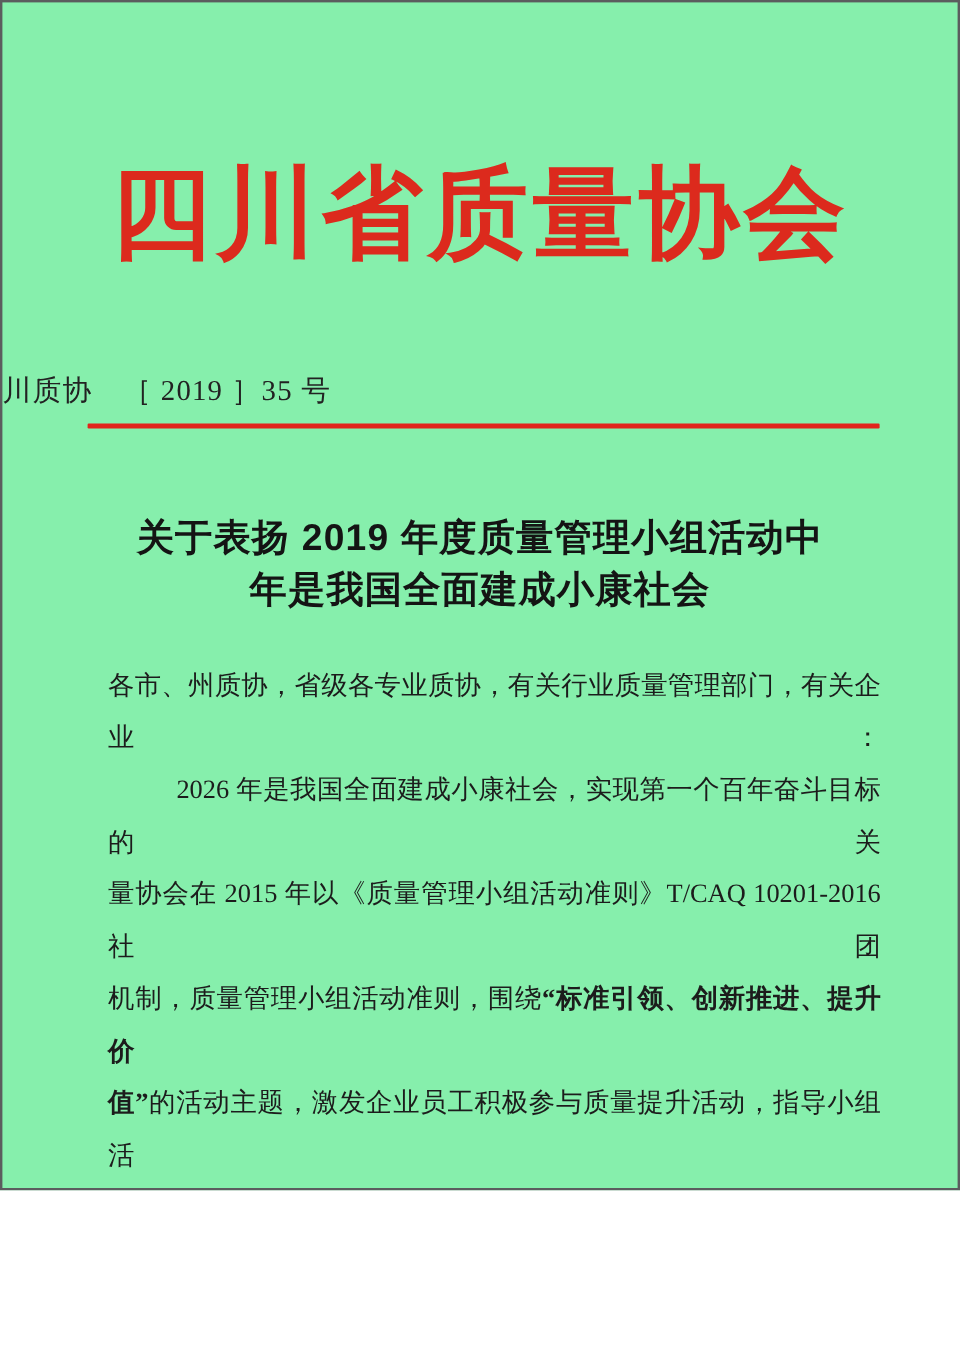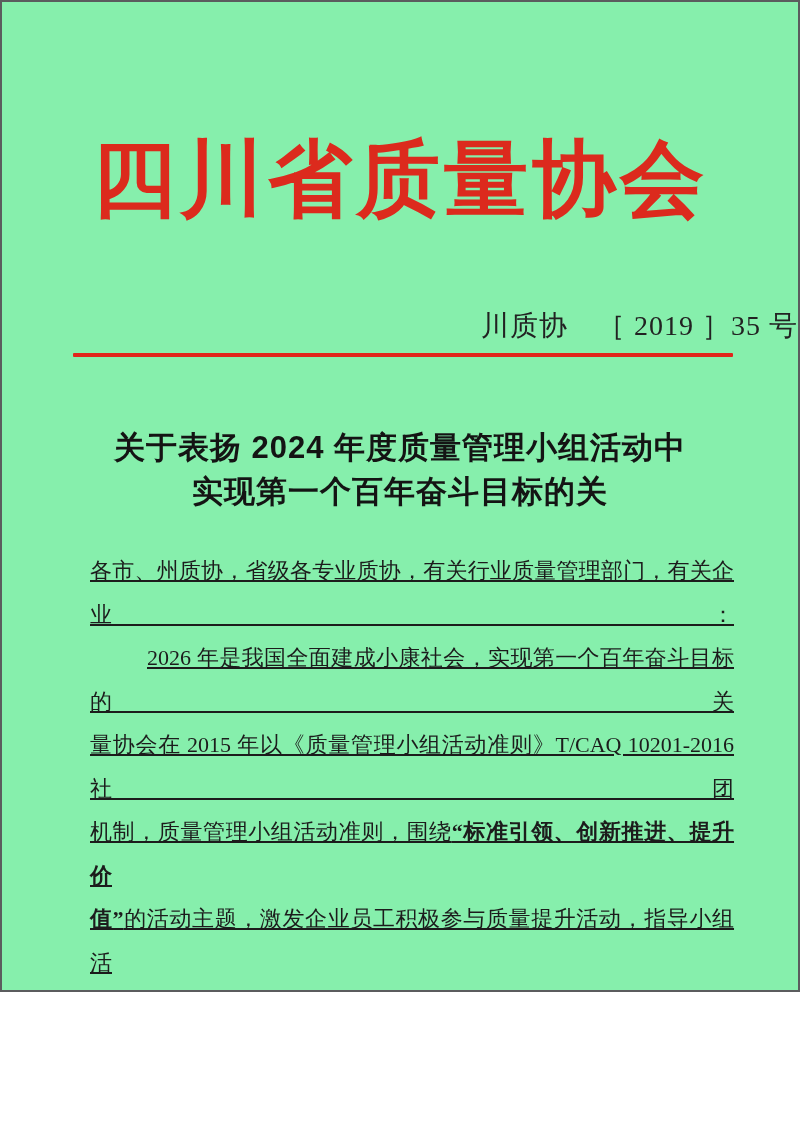--- a/index.html
+++ b/index.html
@@ -26,22 +26,22 @@
     font-weight: bold;
     letter-spacing: 4px;
     color: var(--header-red, #dc2a1d);
     white-space: nowrap;
   }
   .doc-number {
     position: absolute;
     top: 308px;
     left: 0;
     width: 100%;
-    text-align: right;
-    font-size: 28px;
+    text-align: left;
+    font-size: 24px;
     line-height: 32px;
     color: #222222;
     letter-spacing: 1px;
   }
   .red-rule {
     position: absolute;
     top: 351px;
     left: 71px;
     width: 660px;
     height: 4px;
@@ -67,43 +67,42 @@
     left: 88px;
     width: 644px;
     font-size: 22px;
     line-height: 43.5px;
     color: #1c1c1c;
   }
   .body-line {
     text-align: justify;
     text-justify: inter-character;
     white-space: nowrap;
-    text-decoration: underline;
   }
   .body-line.full {
     white-space: normal;
     text-align-last: justify;
   }
   .body-line.indent { text-indent: 57px; }
   .seg-bold { font-weight: bold; }
 </style>
 </head>
 <body>
 
 <div class="page">
 
   <div class="org-title">四川省质量协会</div>
 
   <div class="doc-number">川质协　［ 2019 ］35 号</div>
 
   <div class="red-rule"></div>
 
   <div class="notice-title">
-    <div>关于表扬 2024 年度质量管理小组活动中</div>
-    <div>实现第一个百年奋斗目标的关</div>
+    <div>关于表扬 2019 年度质量管理小组活动中</div>
+    <div>年是我国全面建成小康社会</div>
   </div>
 
   <div class="body-text" id="body-lines">
       <div class="body-line full"><span class="seg-normal">各市、州质协，省级各专业质协，有关行业质量管理部门，有关企业：</span></div>
       <div class="body-line full indent"><span class="seg-normal">2026 年是我国全面建成小康社会，实现第一个百年奋斗目标的关</span></div>
       <div class="body-line full"><span class="seg-normal">量协会在 2015 年以《质量管理小组活动准则》T/CAQ 10201-2016 社团</span></div>
       <div class="body-line full"><span class="seg-normal">机制，质量管理小组活动准则，围绕</span><span class="seg-bold">“标准引领、创新推进、提升价</span></div>
       <div class="body-line full"><span class="seg-bold">值”</span><span class="seg-normal">的活动主题，激发企业员工积极参与质量提升活动，指导小组活</span></div>
     </div>
 

